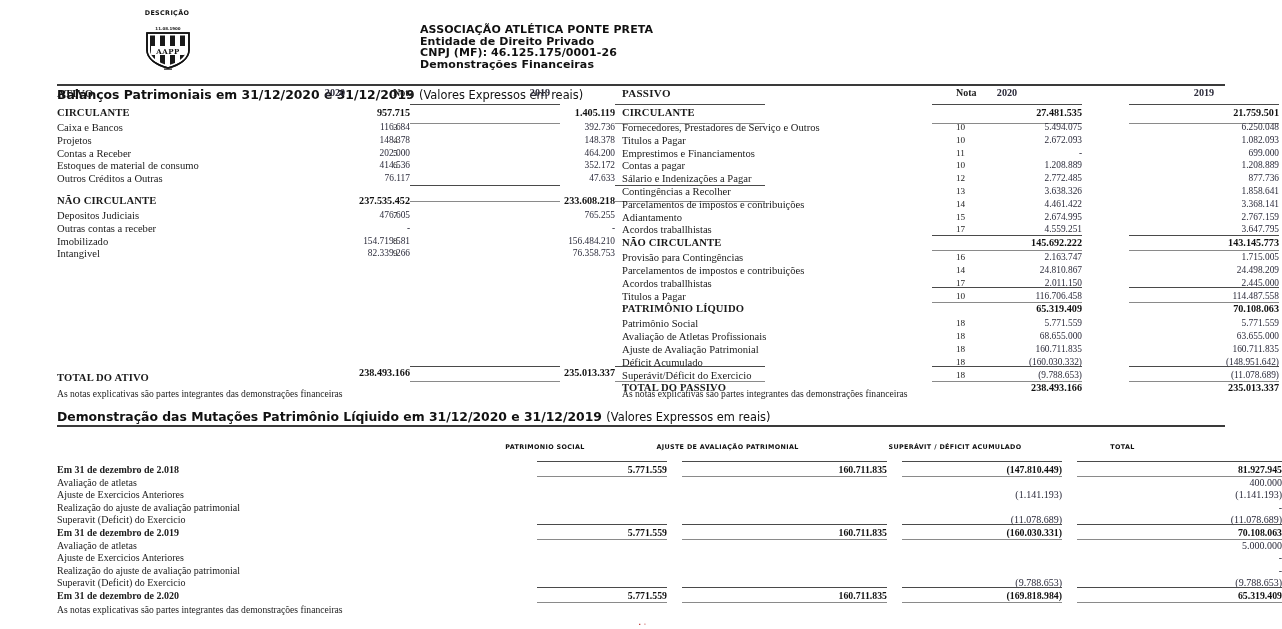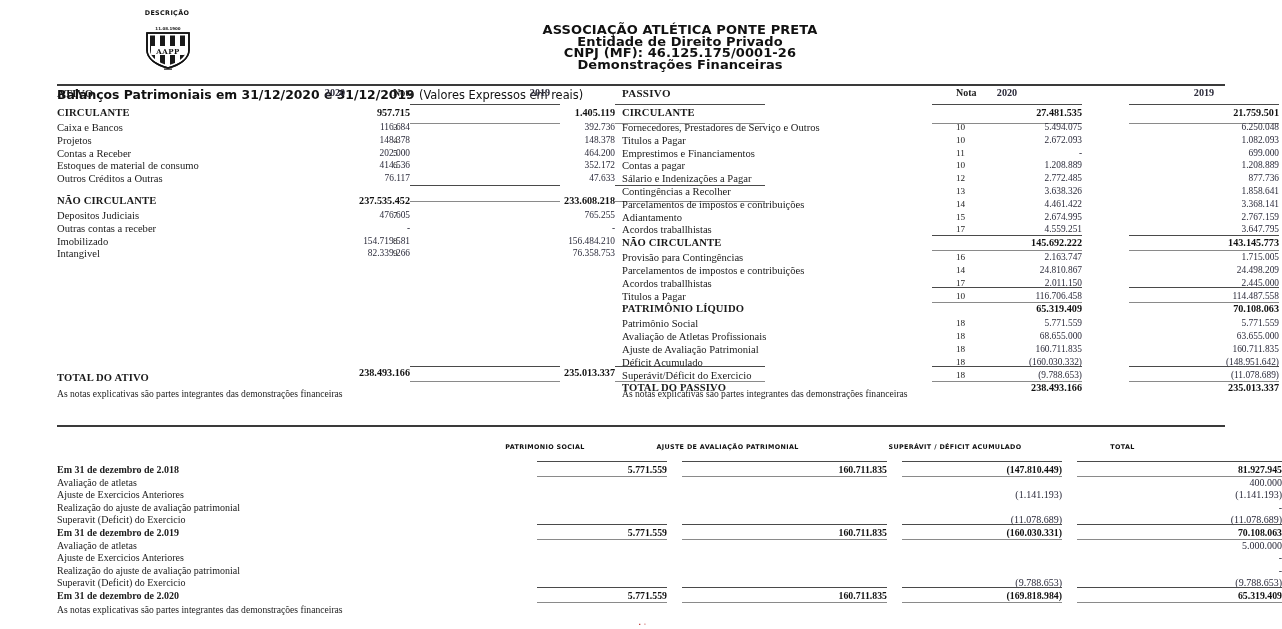--- a/index.html
+++ b/index.html
@@ -10,24 +10,23 @@
     -webkit-font-smoothing:antialiased;
   }
   .page{position:absolute;inset:0;}
 
   
   .crest{position:absolute;left:133px;top:24px;width:70px;height:46px;}
   .crest svg{display:block;}
 
   .org-block{
     position:absolute;left:420px;top:24px;width:520px;
-    text-align:center;
     font-family:"DejaVu Sans", sans-serif;
     font-weight:bold;
-    font-size:13px;
+    font-size:11px;
     line-height:11.6px;
     letter-spacing:.1px;
     color:#111;
   }
 
   .sec-title{
     position:absolute;
     font-family:"DejaVu Sans", sans-serif;
     font-weight:bold;
     font-size:12.4px;
@@ -387,20 +386,24 @@
       <span class="num bold c2">235.013.337</span>
     </div>
     <div class="capline" style="left:310px;width:150px;top:278px;"></div>
     <div class="capline" style="left:507px;width:150px;top:278px;"></div>
     <div class="capline2" style="left:310px;width:150px;top:293px;"></div>
     <div class="capline2" style="left:507px;width:150px;top:293px;"></div>
   </div>
 
   <div class="notetext" style="left:622px;top:388px;">As notas explicativas são partes integrantes das demonstrações financeiras</div>
 
+  <div class="sec-title" style="left:57px;top:409px;">
+    <span>Demonstração das Mutações Patrimônio Líqiuido  em 31/12/2020 e 31/12/2019</span>
+    <span class="paren">(Valores Expressos em reais)</span>
+  </div>
   <div class="rule-full" style="top:425px;"></div>
 
   <div class="mut-hdr" style="left:57px;top:9px;width:220px;position:absolute;">DESCRIÇÃO</div>
   <div class="mut-hdr" style="left:480px;top:443px;width:130px;">PATRIMONIO SOCIAL</div>
   <div class="mut-hdr" style="left:625px;top:443px;width:205px;">AJUSTE DE AVALIAÇÃO PATRIMONIAL</div>
   <div class="mut-hdr" style="left:845px;top:443px;width:220px;">SUPERÁVIT / DÉFICIT ACUMULADO</div>
   <div class="mut-hdr" style="left:1020px;top:443px;width:205px;">TOTAL</div>
 
   <div class="mut" style="top:464px;">
 

